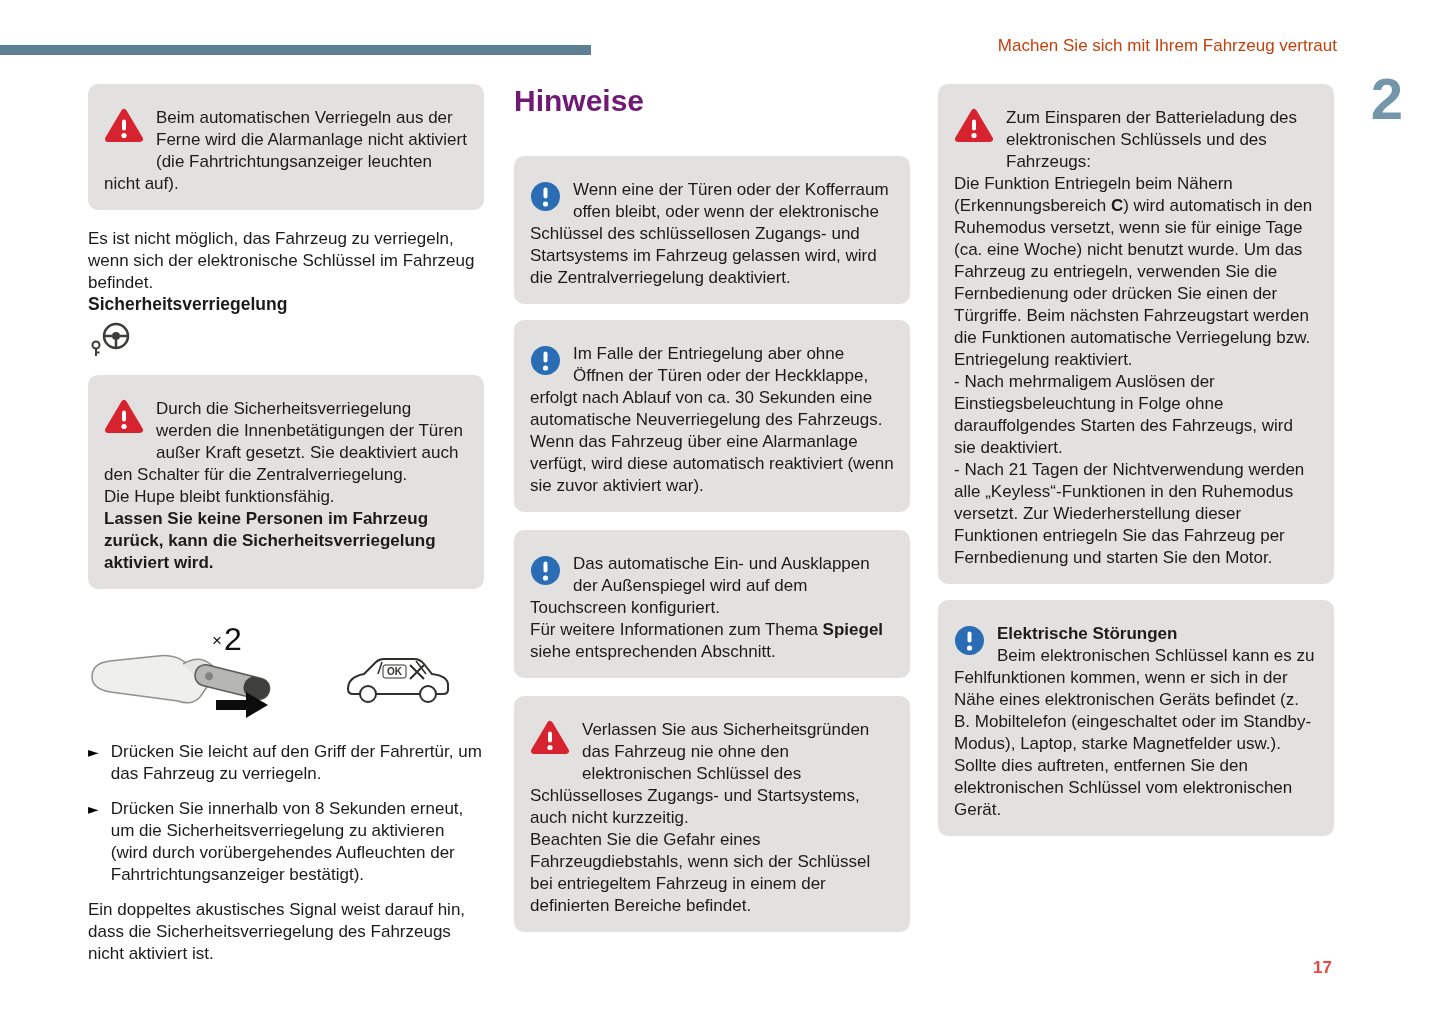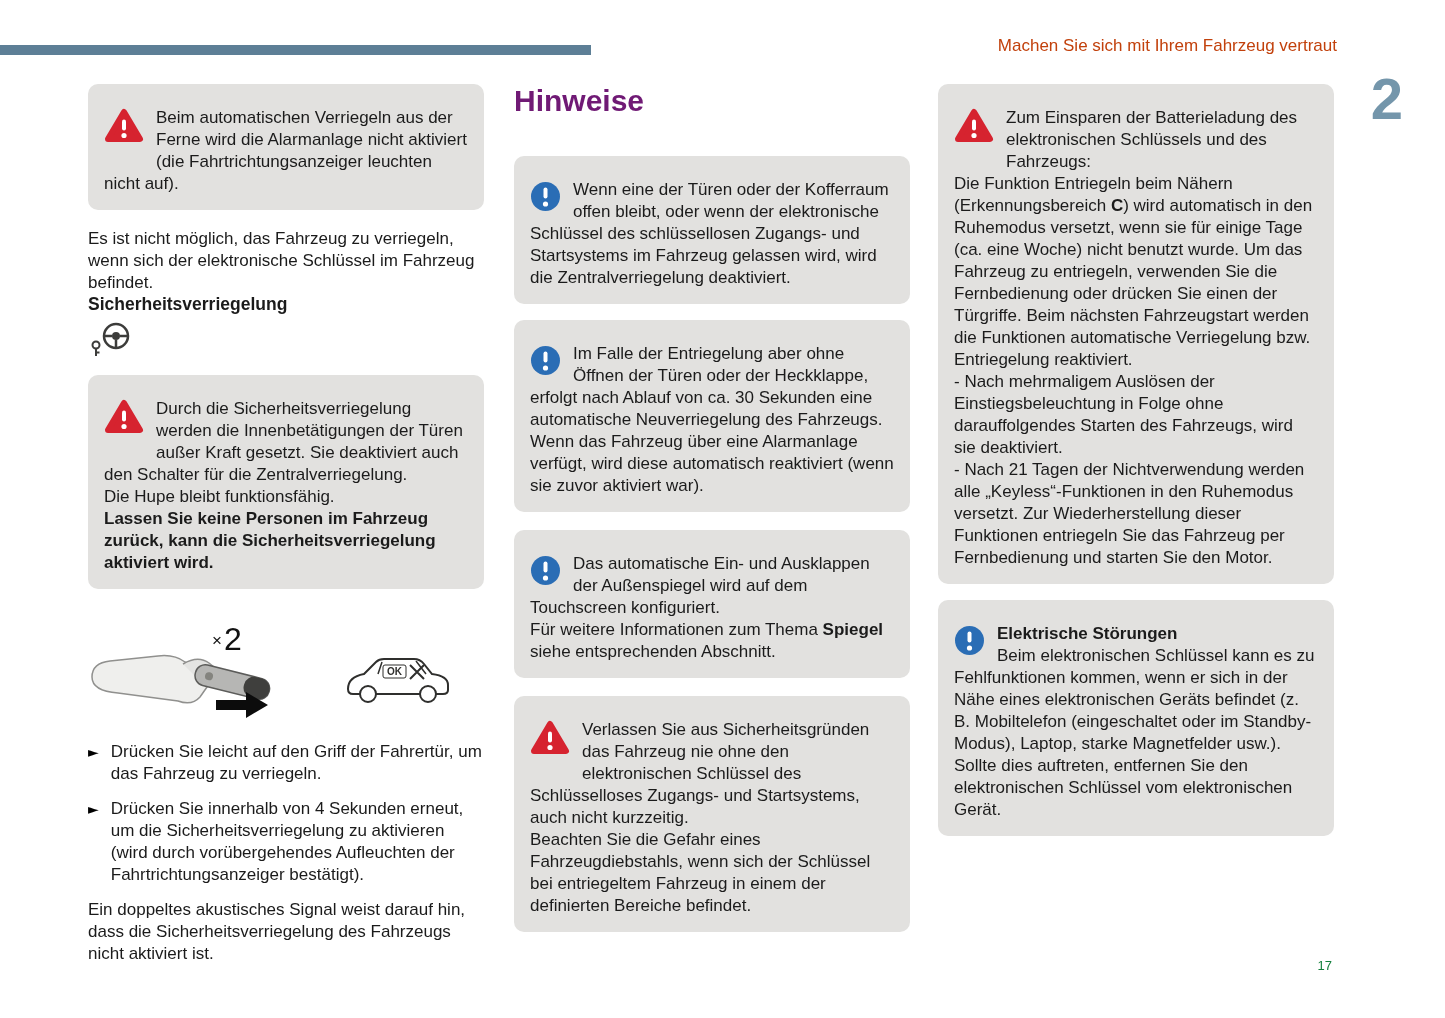--- a/index.html
+++ b/index.html
@@ -2,21 +2,21 @@
 <html><head>
 <meta charset="utf-8">
 <style>
   html,body { margin:0; padding:0; background:#ffffff; }
   body { font-family:"Liberation Sans", sans-serif; color:#1b1b1b; }
   .page { position:relative; width:1445px; height:1018px; background:#fff; overflow:hidden; }
 
   .topbar { position:absolute; left:0; top:45px; width:591px; height:10px; background:#5d7f96; }
   .header-title { position:absolute; top:36px; right:108px; font-size:17px; color:#c2410c; }
   .chapter-num { position:absolute; top:70px; right:42px; font-size:58px; font-weight:bold; color:#7496ab; line-height:1; }
-  .pagenum { position:absolute; top:958px; right:113px; font-size:13px; font-weight:normal; color:#15803d; }
+  .pagenum { position:absolute; top:958px; right:113px; font-size:17px; font-weight:bold; color:#ef4444; }
 
   .col { position:absolute; top:84px; width:396px; }
   .col-left  { left:88px; }
   .col-mid   { left:514px; }
   .col-right { left:938px; }
 
   .gbox { background:#e2e1df; border-radius:10px; padding:23px 16px 15px; font-size:17px; line-height:22px; }
   .gbox::after { content:""; display:block; clear:both; }
   .txt { white-space:pre-line; }
   .icon-left { float:left; margin:1px 12px 4px 0; }
@@ -114,21 +114,21 @@
         <path d="M72 16 L86 30 M86 16 L72 30" stroke="#2f2f2d" stroke-width="2"></path>
       </svg>
     </div>
 
     <div class="bullet">
       <span class="marker">►</span>
       <span class="btxt">Drücken Sie leicht auf den Griff der Fahrertür, um das Fahrzeug zu verriegeln.</span>
     </div>
     <div class="bullet">
       <span class="marker">►</span>
-      <span class="btxt">Drücken Sie innerhalb von 4 Sekunden erneut, um die Sicherheitsverriegelung zu aktivieren (wird durch vorübergehendes Aufleuchten der Fahrtrichtungsanzeiger bestätigt).</span>
+      <span class="btxt">Drücken Sie innerhalb von 8 Sekunden erneut, um die Sicherheitsverriegelung zu aktivieren (wird durch vorübergehendes Aufleuchten der Fahrtrichtungsanzeiger bestätigt).</span>
     </div>
 
     <p class="body">Ein doppeltes akustisches Signal weist darauf hin, dass die Sicherheitsverriegelung des Fahrzeugs nicht aktiviert ist.</p>
   </div>
 
   <div class="col col-mid">
     <h1 class="hinweise">Hinweise</h1>
 
     <div class="gbox mb16">
       <span class="icon-left-sm">

